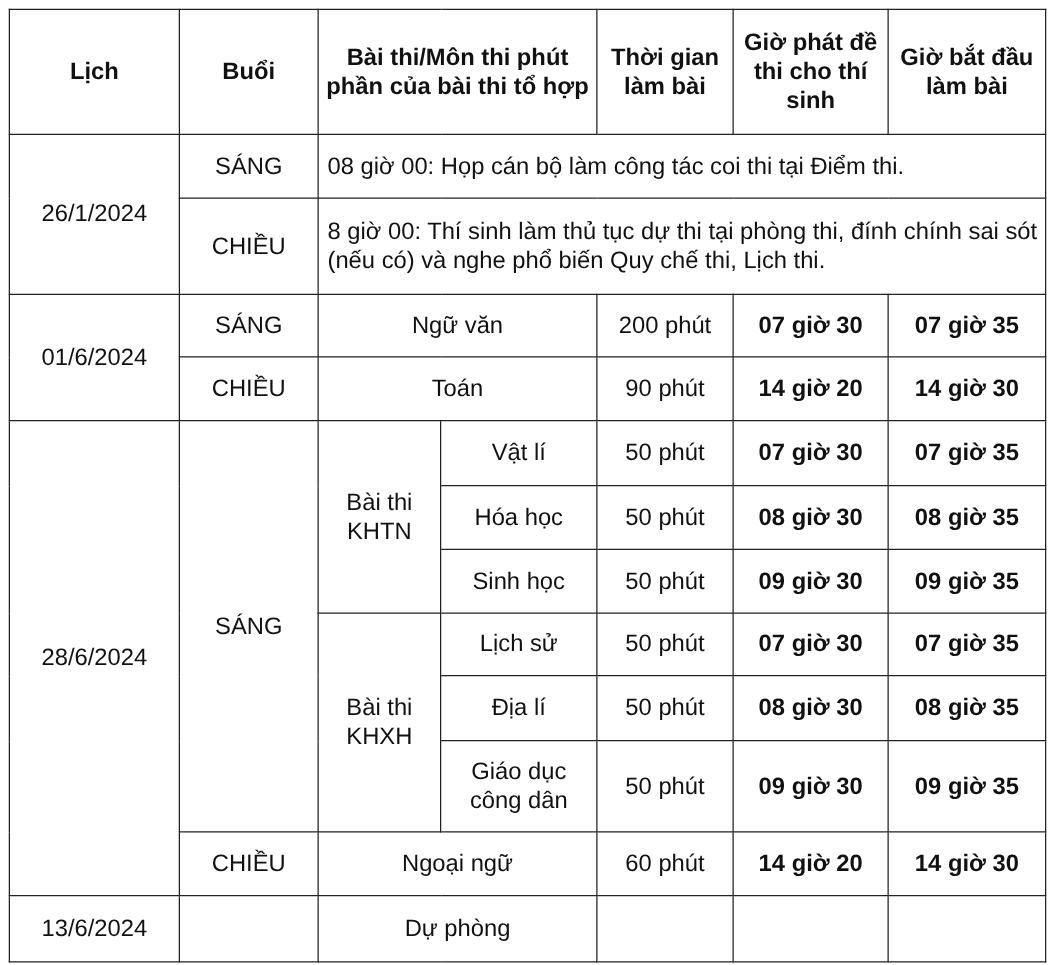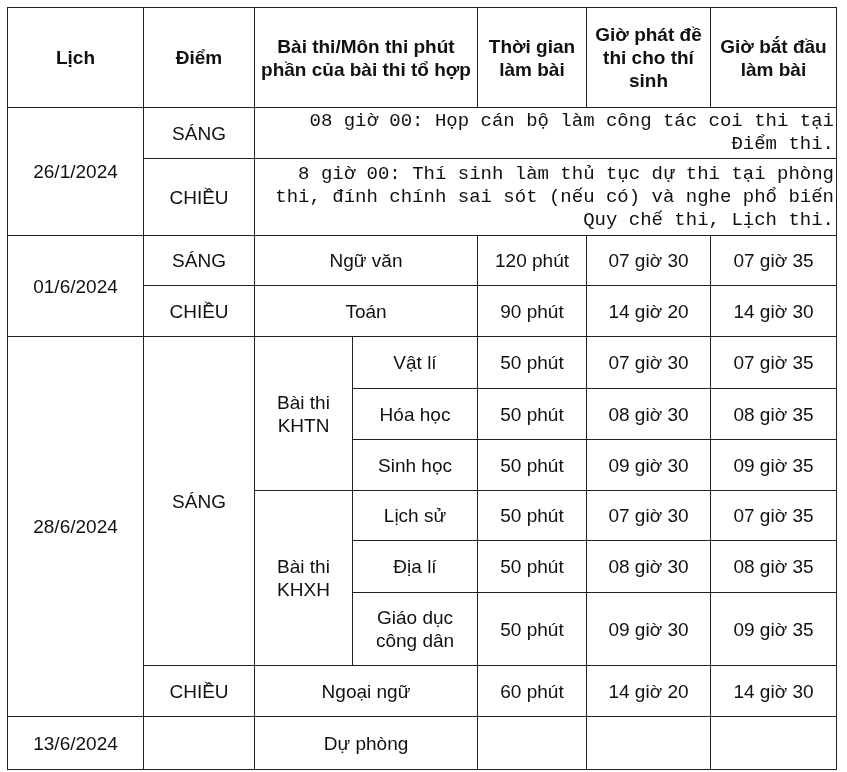--- a/index.html
+++ b/index.html
@@ -3,61 +3,61 @@
 <meta charset="utf-8">
 <style>
   html, body { margin: 0; padding: 0; background: #ffffff; }
   body { width: 847px; height: 772px; position: relative; overflow: hidden;
          font-family: "Liberation Sans", sans-serif; color: #111; }
   table { position: absolute; left: 7px; top: 7px; border-collapse: collapse;
           table-layout: fixed; width: 829px; }
   td, th { border: 1.5px solid #222; text-align: center; vertical-align: middle;
            font-size: 19px; line-height: 23px; padding: 0 2px; }
   th { font-weight: bold; font-size: 19px; line-height: 23px; }
-  .b { font-weight: normal; }
-  .left { text-align: right; padding-left: 19px; font-family: Liberation Mono, monospace; }
+  .b { font-weight: bold; }
+  .left { text-align: left; padding-left: 7px; }
 </style>
 </head>
 <body>
 
 <table>
   <colgroup>
     <col style="width:136px">
       <col style="width:111px">
       <col style="width:98px">
     <col style="width:125px">
       <col style="width:109px">
       <col style="width:124px">
       <col style="width:126px">
   </colgroup>
   <tbody>
       <tr style="height:100px">
     <th>Lịch</th>
-    <th>Điểm</th>
+    <th>Buổi</th>
     <th colspan="2">Bài thi/Môn thi phút phần của bài thi tổ hợp</th>
     <th>Thời gian làm bài</th>
     <th>Giờ phát đề thi cho thí sinh</th>
     <th>Giờ bắt đầu làm bài</th>
   </tr>
 
   <tr style="height:51px">
     <td rowspan="2">26/1/2024</td>
     <td>SÁNG</td>
     <td colspan="5" class="left">08 giờ 00: Họp cán bộ làm công tác coi thi tại Điểm thi.</td>
   </tr>
   <tr style="height:77px">
     <td>CHIỀU</td>
     <td colspan="5" class="left">8 giờ 00: Thí sinh làm thủ tục dự thi tại phòng thi, đính chính sai sót (nếu có) và nghe phổ biến Quy chế thi, Lịch thi.</td>
   </tr>
 
   <tr style="height:50px">
     <td rowspan="2">01/6/2024</td>
     <td>SÁNG</td>
     <td colspan="2">Ngữ văn</td>
-    <td>120 phút</td>
+    <td>200 phút</td>
     <td class="b">07 giờ 30</td>
     <td class="b">07 giờ 35</td>
   </tr>
   <tr style="height:51px">
     <td>CHIỀU</td>
     <td colspan="2">Toán</td>
     <td>90 phút</td>
     <td class="b">14 giờ 20</td>
     <td class="b">14 giờ 30</td>
   </tr>

